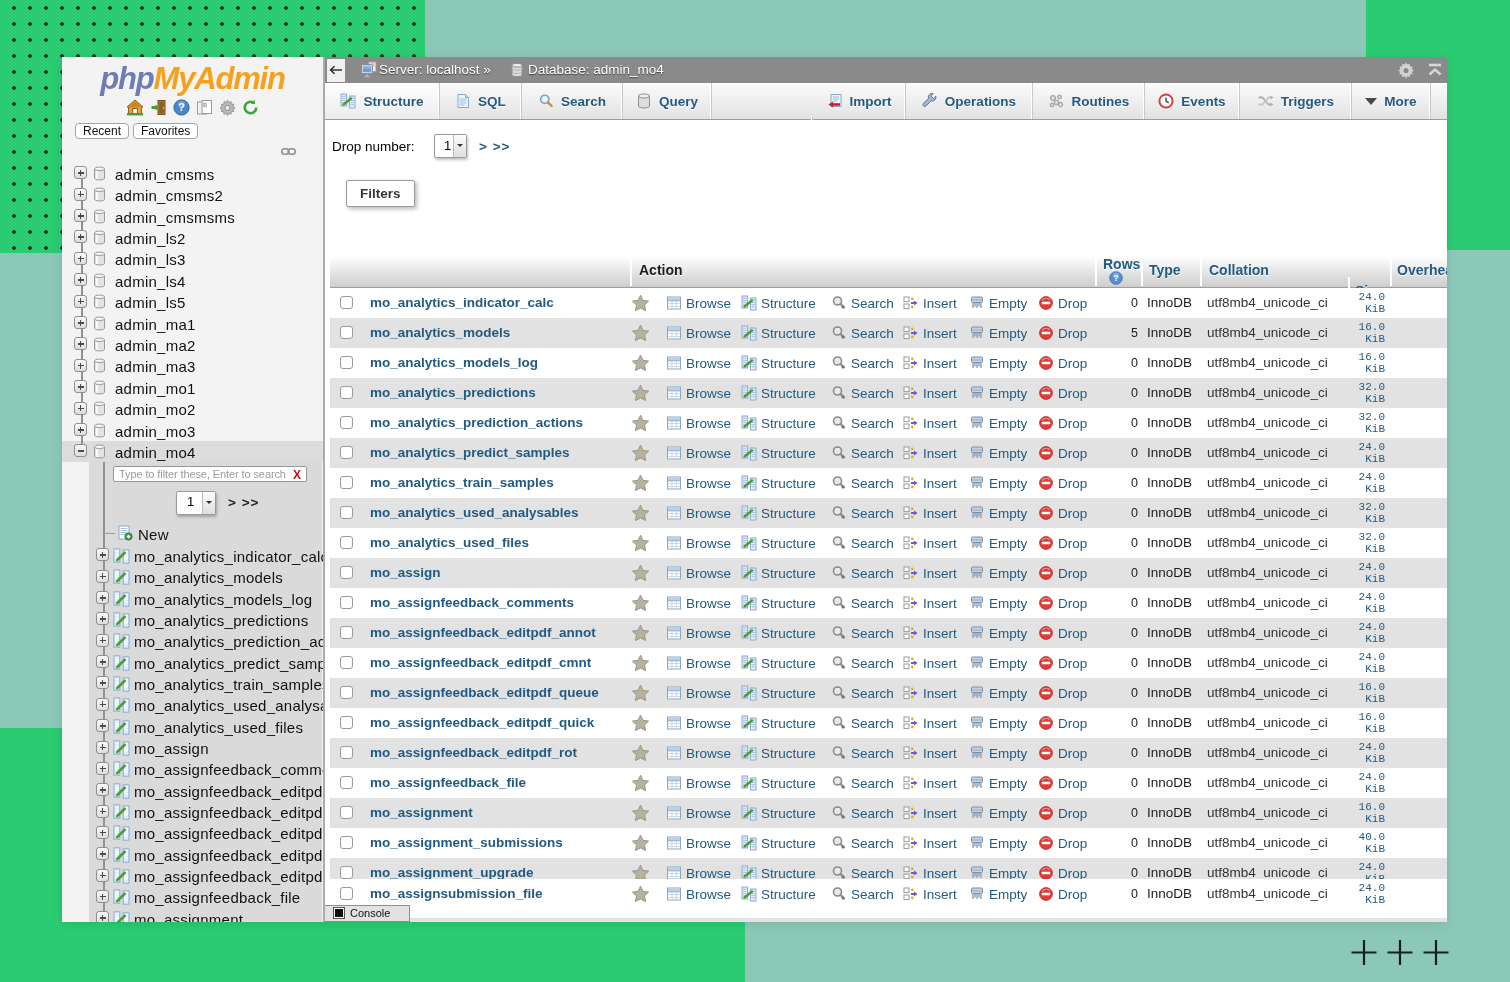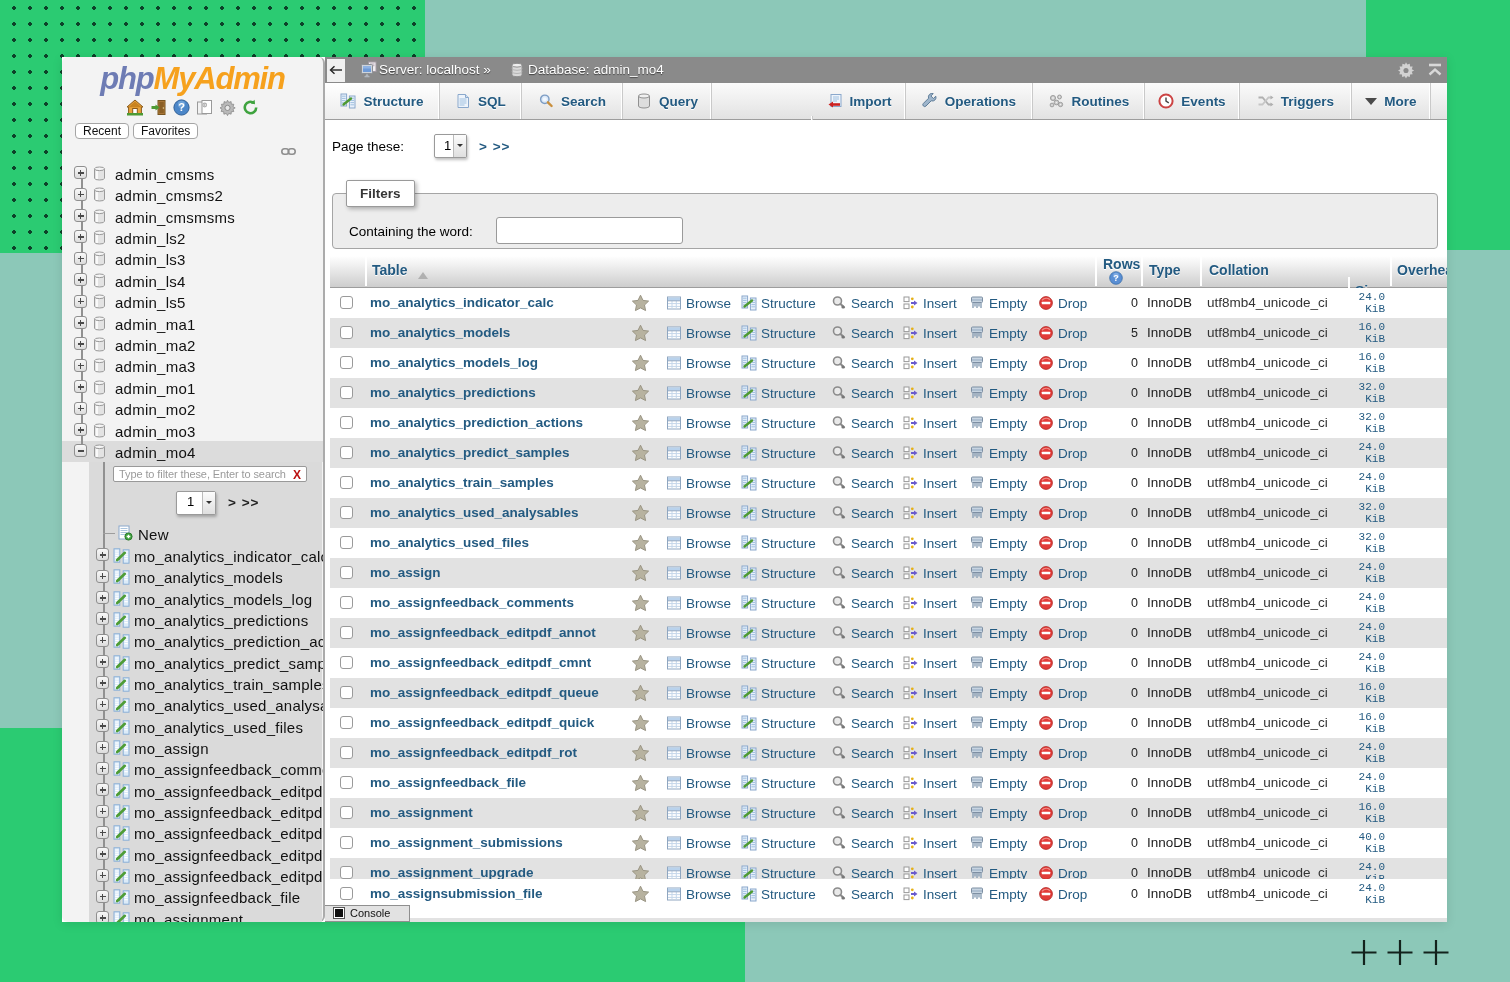--- a/index.html
+++ b/index.html
@@ -9,21 +9,21 @@
 .ic svg{display:block;}
 
 #dots{left:0;top:0;width:425px;height:253px;background-color:#2bcb72;
  background-image:radial-gradient(circle,#0d4129 0 1.6px,rgba(0,0,0,0) 1.7px);
  background-size:16px 16px;background-position:6px 0px;}
 #gtr{left:1366px;top:0;width:144px;height:250px;background:#2bcb72;}
 #gbl{left:0;top:728px;width:745px;height:254px;background:#2bcb72;}
 
 #win{left:62px;top:57px;width:1385px;height:865px;background:#fff;box-shadow:0 2px 10px rgba(0,0,0,0.10);}
 
-#side{left:0;top:0;width:263px;height:865px;background:#f3f3f3;border-right:2px solid #ababab;overflow:hidden;border-radius:6px;}
+#side{left:0;top:0;width:263px;height:865px;background:#f3f3f3;border-right:2px solid #ababab;overflow:hidden;}
 #logo{left:0;top:4px;width:261px;text-align:center;font-size:31px;font-weight:bold;font-style:italic;letter-spacing:-1.2px;}
 #logo .p1{color:#6e7cb4;}
 #logo .p2{color:#f6a11d;}
 #navicons{left:0;top:42px;width:261px;display:flex;justify-content:center;gap:6px;align-items:center;}
 .navbtn{display:inline-block;font-size:12px;color:#111;background:#fff;border:1px solid #a5a5a5;border-radius:4px;padding:0 7px;height:16px;line-height:15px;}
 #chain{left:219px;top:85px;}
 .trow{position:absolute;left:0;height:21.4px;width:293px;white-space:nowrap;font-size:15px;color:#111;letter-spacing:0.25px;}
 .trow .lbl{position:absolute;top:3px;}
 .exp{position:absolute;width:13px;height:13px;top:3.5px;background:linear-gradient(#f8f8f8,#dcdcdc);border:1px solid #8f8f8f;border-radius:3px;}
 .exp:before,.exp:after{content:"";position:absolute;background:#4a4a4a;}
@@ -726,34 +726,29 @@
             </svg>
           </span>
           <span>Triggers</span>
         </div>
         <div class="tab" style="width:79px;">
           <span style="width:0;height:0;border:6px solid rgba(0,0,0,0);border-top:7px solid #4a4a4a;margin-top:6px;"></span>
           <span>More</span>
         </div>
       </div>
 <div class="abs" id="content">
-        <div class="abs" id="pagenum">Page these:</div>
+        <div class="abs" id="pagenum">Drop number:</div>
         <div class="abs selbox" id="pgsel"><span>1</span><span class="arr"></span></div>
         <div class="abs" id="gonext">&gt; &gt;&gt;</div>
-        <div class="abs" id="fs">
-          <div class="flabel">Containing the word:</div>
-          <div class="finput"></div>
-        </div>
         <div class="abs" id="legend">Filters</div>
         <div class="abs" id="tbl">
           <div id="thead">
             <div class="th" style="left:0;width:35px;border-left:none;"></div>
-            <div class="th" style="left:35px;width:265px;">
-              <span class="t" style="position:absolute;left:5px;top:6px;">Table</span>
-              <span style="position:absolute;left:51px;top:11px;width:0;height:0;border:5.5px solid rgba(0,0,0,0);border-bottom:7px solid #b0b0b0;"></span>
+            <div class="th" style="left:300px;width:465px;">
+              <span class="tb" style="position:absolute;left:7px;top:6px;">Action</span>
             </div>
             <div class="th" style="left:765px;width:46px;">
               <span class="t" style="position:absolute;left:6px;top:0px;">Rows</span>
               <span class="ic" style="position:absolute;left:12px;top:15px;">
                 <svg width="14" height="14" viewBox="0 0 14 14">
                   <circle cx="7" cy="7" r="6.3" fill="#5a8fd4"></circle>
                   <circle cx="7" cy="7" r="6.3" fill="none" stroke="#3b6ea8" stroke-width="0.8"></circle>
                   <circle cx="7" cy="4.6" r="2.8" fill="#8fb6e8" opacity="0.7"></circle>
                   <text x="7" y="10" font-family="Liberation Sans" font-size="9" font-weight="bold" fill="#fff" text-anchor="middle">?</text>
                 </svg>

